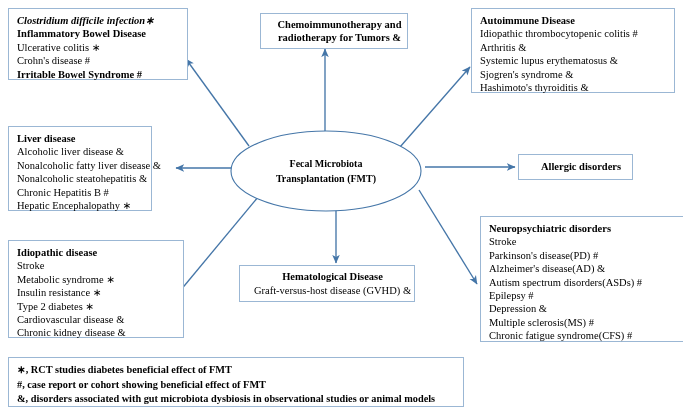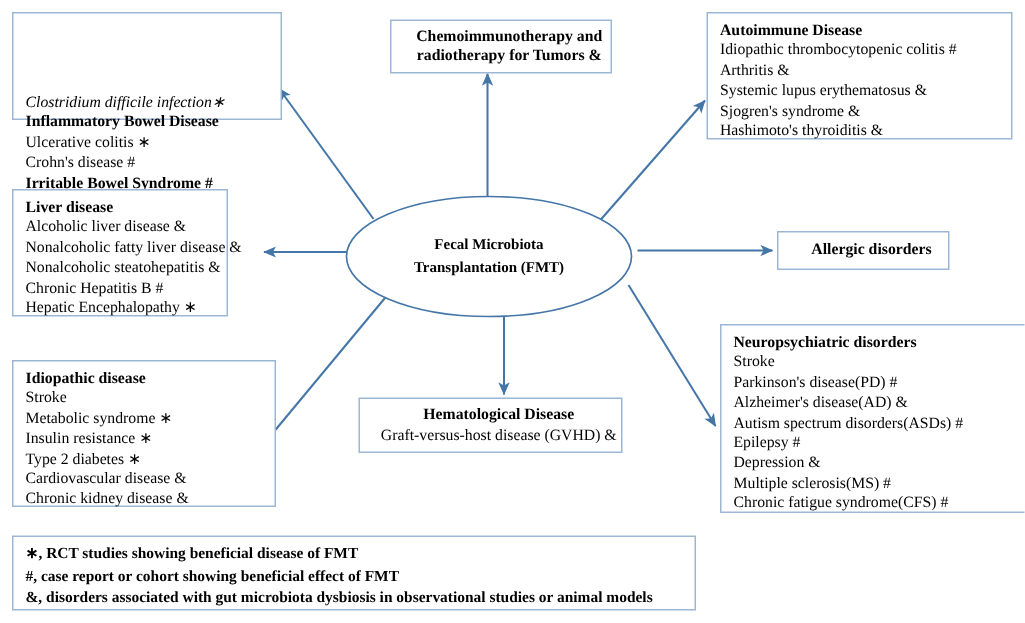--- a/index.html
+++ b/index.html
@@ -3,21 +3,21 @@
 <meta charset="utf-8">
 <style>
   html,body{margin:0;padding:0;background:#ffffff;}
   body{width:683px;height:415px;position:relative;overflow:hidden;
        font-family:"Liberation Serif", serif;color:#000;}
   #canvas{position:absolute;left:0;top:0;width:683px;height:415px;}
   svg.arrows{position:absolute;left:0;top:0;width:683px;height:415px;pointer-events:none;}
   .box{position:absolute;border:1px solid #9bb7d4;background:#fff;box-sizing:border-box;}
   .box .ln{display:block;font-size:10.5px;line-height:13.4px;white-space:nowrap;}
   .box .ln.b{font-weight:bold;}
-  .box .ln.i{font-style:italic;font-weight:normal;margin-top:48px;}
+  .box .ln.i{font-style:italic;font-weight:bold;}
   .box.pad{padding:5px 7px 4px 8px;}
   .center{position:absolute;left:231px;top:131px;width:190px;height:80px;}
   .center .lbl{position:absolute;left:0;top:0;width:190px;height:80px;
        display:flex;flex-direction:column;align-items:center;justify-content:center;}
   .center .lbl span{font-size:10px;font-weight:bold;line-height:15px;}
   .boxcenter{display:flex;flex-direction:column;align-items:center;justify-content:center;text-align:center;padding-left:11px;}
   .legend .ln{font-weight:bold;font-size:10.3px;line-height:14.5px;}
 </style>
 </head>
 <body>
@@ -106,18 +106,18 @@
     <span class="ln">Parkinson's disease(PD) #</span>
     <span class="ln">Alzheimer's disease(AD) &amp;</span>
     <span class="ln">Autism spectrum disorders(ASDs) #</span>
     <span class="ln">Epilepsy #</span>
     <span class="ln">Depression &amp;</span>
     <span class="ln">Multiple sclerosis(MS) #</span>
     <span class="ln">Chronic fatigue syndrome(CFS) #</span>
   </div>
 
   <div class="box pad legend" style="left:8px;top:357px;width:456px;height:50px;">
-    <span class="ln">∗, RCT studies showing beneficial disease of FMT</span>
+    <span class="ln">∗, RCT studies diabetes beneficial effect of FMT</span>
     <span class="ln">#, case report or cohort showing beneficial effect of FMT</span>
     <span class="ln">&amp;, disorders associated with gut microbiota dysbiosis in observational studies or animal models</span>
   </div>
 
 </div>
 
 </body></html>

